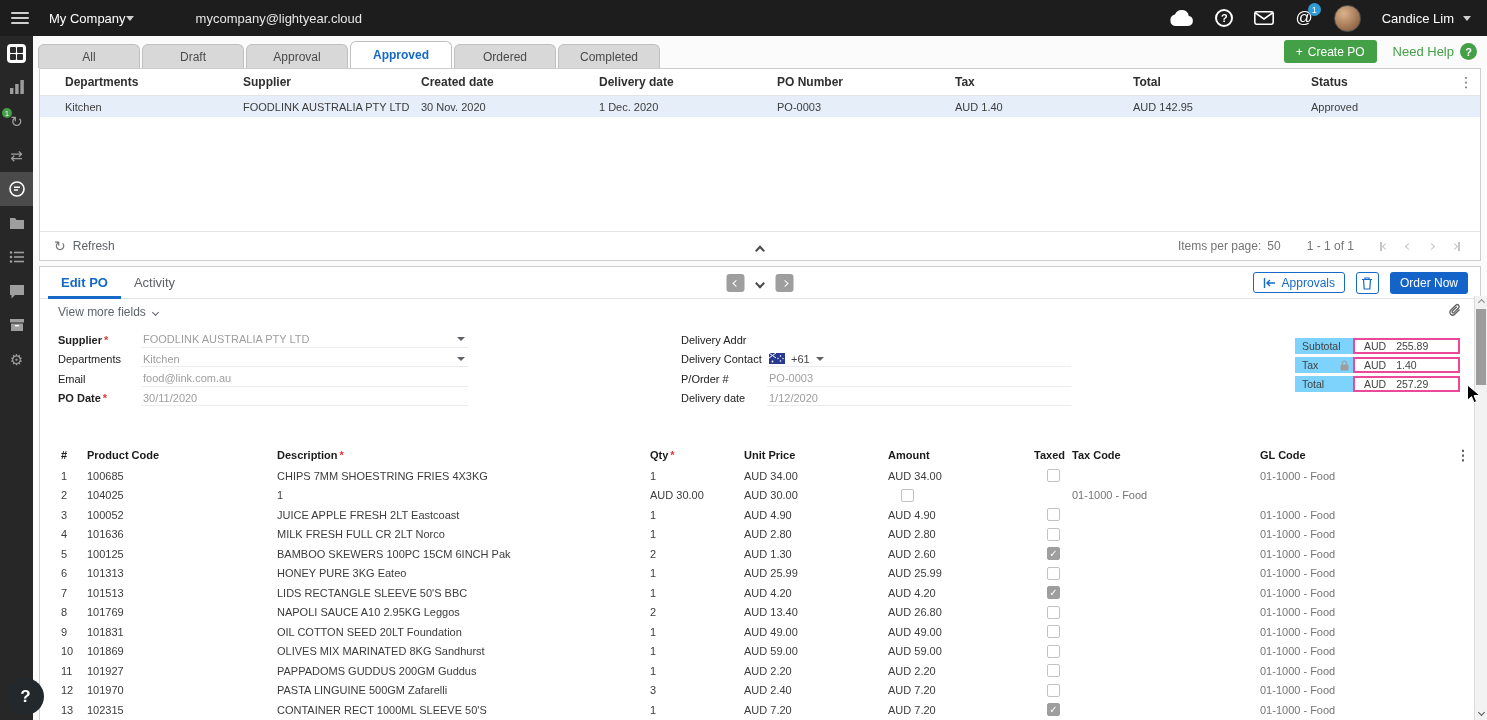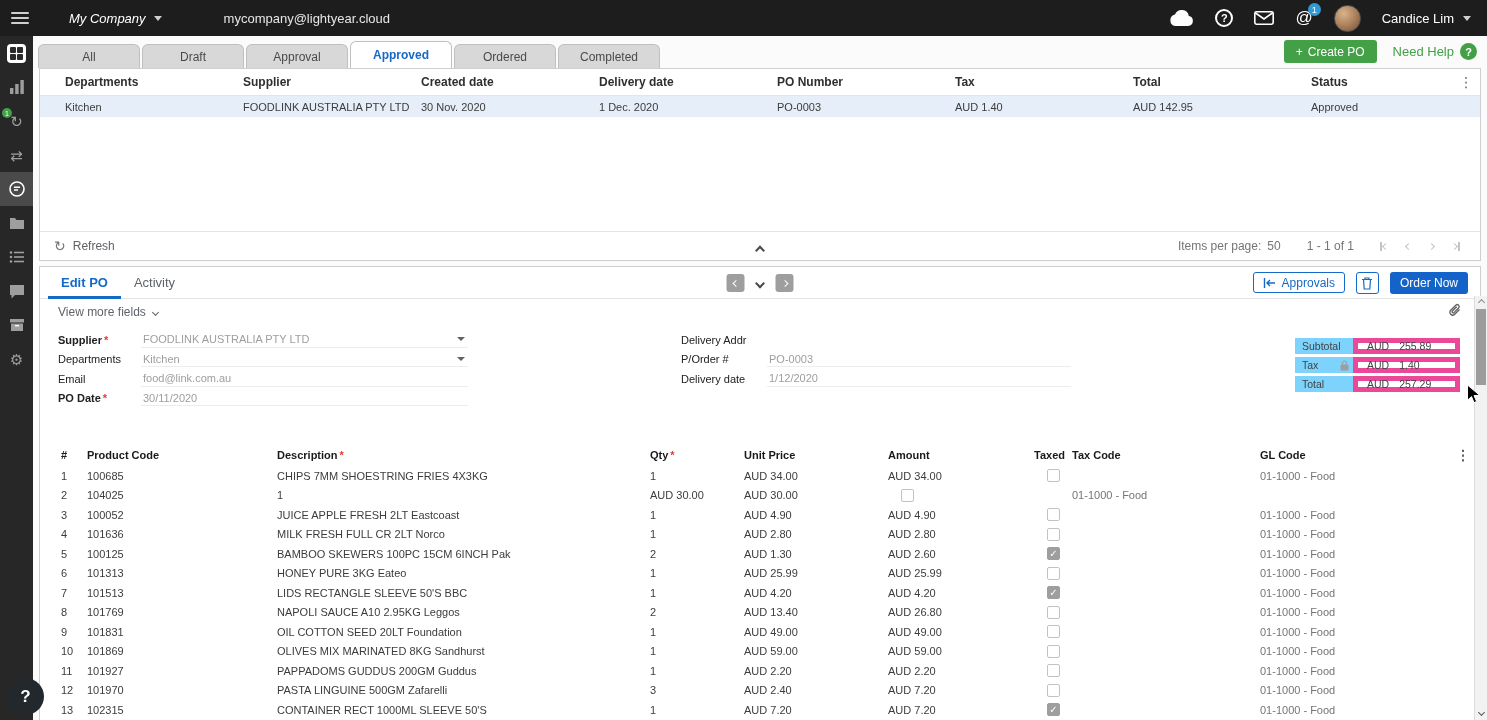--- a/index.html
+++ b/index.html
@@ -12,21 +12,21 @@
   .chev.up    { transform:rotate(-45deg); }
   .chev.down  { transform:rotate(135deg); }
   .chev.left  { transform:rotate(-135deg); }
   .chev.right { transform:rotate(45deg); }
   .tri-down { width:0; height:0; border-left:4px solid transparent; border-right:4px solid transparent; border-top:5px solid currentColor; display:inline-block; }
 
   
   .topbar { position:absolute; top:0; left:0; right:0; height:36px; background:#1d1d1d; color:#fff; display:flex; align-items:center; z-index:30; }
   .hamburger { width:18px; margin-left:11px; cursor:pointer; }
   .hamburger span { display:block; height:2px; background:#cfcfcf; margin:3px 0; border-radius:1px; }
-  .tb-company { margin-left:40px; display:flex; align-items:center; gap:8px; font-size:13px; cursor:pointer;font-style:italic; }
+  .tb-company { margin-left:20px; display:flex; align-items:center; gap:0; font-size:13px; cursor:pointer; }
   .tb-company .tri-down { color:#cfcfcf; }
   .tb-email { margin-left:62px; font-size:13px; color:#e6e6e6; }
   .tb-right { margin-left:auto; display:flex; align-items:center; gap:21px; margin-right:16px; }
   .tb-icon { position:relative; display:flex; align-items:center; justify-content:center; cursor:pointer; }
   .q-circle { width:18px; height:18px; border:2px solid #fff; border-radius:50%; font-size:11px; font-weight:bold; color:#fff; display:flex; align-items:center; justify-content:center; }
   .at-glyph { font-size:17px; color:#fff; }
   .tb-badge { position:absolute; top:-5px; right:-8px; min-width:13px; height:13px; border-radius:7px; background:#2e9bd6; color:#fff; font-size:9px; display:flex; align-items:center; justify-content:center; padding:0 2px; }
   .avatar { width:27px; height:27px; border-radius:50%; background:radial-gradient(circle at 35% 30%, #d9b38c 0%, #a87b58 55%, #6e4f3a 100%); border:1px solid #555; }
   .tb-user { display:flex; align-items:center; gap:9px; font-size:13px; cursor:pointer;text-align:right; }
   .tb-user .tri-down { color:#cfcfcf; }
@@ -99,21 +99,21 @@
   .req { color:#e53935; margin-left:2px; }
   .finput { flex:1; position:relative; border-bottom:1px solid #ececec; color:#9e9e9e; font-size:11px; height:16px; display:flex; align-items:center; padding:0 2px; cursor:text; }
   .finput .tri-down { position:absolute; right:3px; color:#5f6368; border-top-width:4px; }
   .finput .inline-caret { position:static; margin-left:6px; }
   .finput .darktext { color:#424242; }
   .flag { display:inline-flex; margin-right:6px; }
 
   .totals { position:absolute; right:20px; top:12px; width:165px; font-size:10.5px; color:#424242; }
   .trow { display:flex; align-items:center; height:18px; margin-bottom:1px; }
   .tlabel { width:58px; background:#7dd3fc; height:16px; display:flex; align-items:center; justify-content:space-between; padding:0 4px 0 7px; flex-shrink:0; }
-  .tvalue { flex:1; display:flex; align-items:center; gap:10px; border:5px solid #ec4899; height:16px; padding:0 6px 0 9px; background:#fff; }
+  .tvalue { flex:1; display:flex; align-items:center; gap:10px; border:2px solid #ec4899; height:16px; padding:0 6px 0 9px; background:#fff; }
 
   
   .items-head, .item-row { display:grid; grid-template-columns:26px 190px 373px 94px 144px 146px 38px 188px 1fr 34px; padding-left:21px; align-items:center; }
   .items-head { margin-top:27px; height:22px; font-size:11px; font-weight:bold; color:#1a1a1a; }
   .hcell { display:flex; align-items:center; white-space:nowrap; }
   .item-row { height:19.5px; font-size:11px; color:#3c3c3c; }
   .icell { white-space:nowrap; overflow:hidden; padding-right:6px; }
   .icell.gl { color:#757575; }
   .cb { width:13px; height:13px; border:1px solid #c2c2c2; border-radius:2px; background:#fff; margin-left:13px; cursor:pointer; }
   .cb.checked { background:#9e9e9e; border-color:#9e9e9e; display:flex; align-items:center; justify-content:center; }
@@ -377,20 +377,38 @@
             <div class="finput">
                 <span>30/11/2020</span>
               </div>
           </div>
         </div>
         <div class="fcol mid">
           <div class="frow">
             <span class="flabel">Delivery Addr</span>
           </div>
           <div class="frow">
+            <span class="flabel">Delivery Contact</span>
+            <div class="finput">
+              <span class="flag">
+                  <svg width="16" height="11">
+                    <rect width="16" height="11" fill="#2a3990"></rect>
+                    <path d="M0 0l7 5M7 0L0 5" stroke="#fff" stroke-width="1"></path>
+                    <circle cx="11.5" cy="3" r="0.8" fill="#fff"></circle>
+                    <circle cx="11.5" cy="8" r="0.8" fill="#fff"></circle>
+                    <circle cx="9" cy="5.5" r="0.7" fill="#fff"></circle>
+                    <circle cx="14" cy="5.5" r="0.7" fill="#fff"></circle>
+                    <circle cx="3.5" cy="8.5" r="0.9" fill="#fff"></circle>
+                  </svg>
+                </span>
+              <span class="darktext">+61</span>
+              <span class="tri-down inline-caret"></span>
+            </div>
+          </div>
+          <div class="frow">
             <span class="flabel">P/Order #</span>
             <div class="finput">
                 <span>PO-0003</span>
               </div>
           </div>
           <div class="frow">
             <span class="flabel">Delivery date</span>
             <div class="finput">
                 <span>1/12/2020</span>
               </div>

